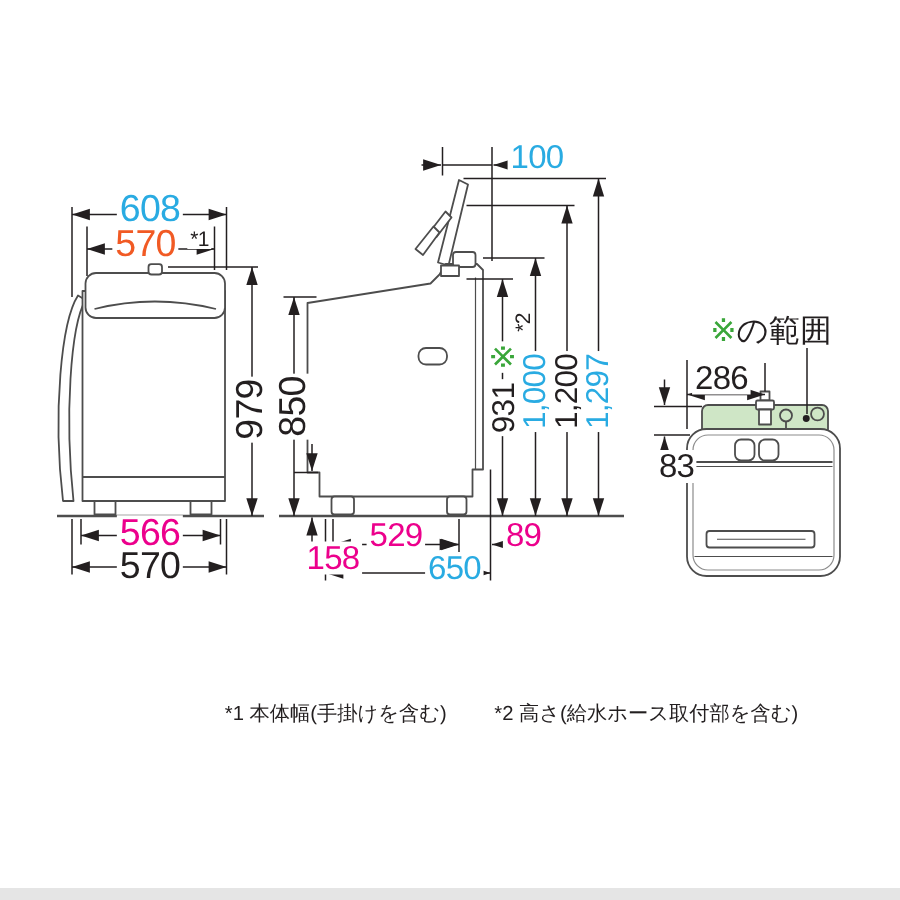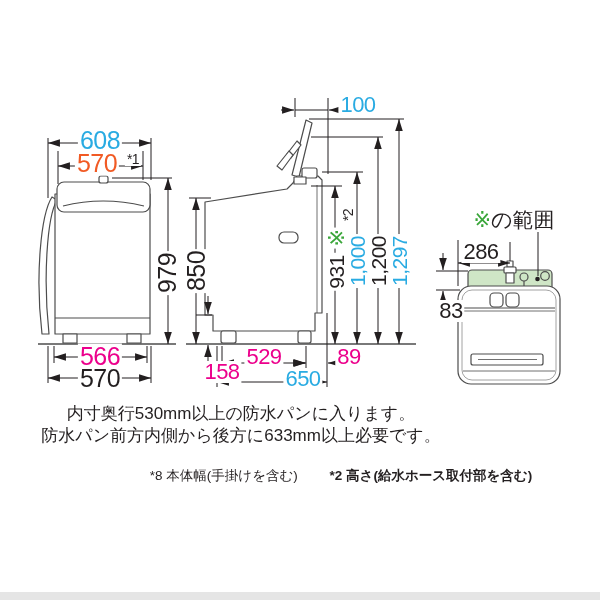--- a/index.html
+++ b/index.html
@@ -16,21 +16,21 @@
   .f26{font-size:25px;}
   .f23{font-size:22px;}
   .f21{font-size:21px;}
   .f15{font-size:14px;}
   .heading{position:absolute;transform:translate(-50%,-50%);white-space:nowrap;font-size:17px;}
   .range-label{position:absolute;transform:translate(-50%,-50%);white-space:nowrap;font-size:21px;}
   #notes{position:absolute;left:241px;top:403px;transform:translateX(-50%);
          text-align:center;font-size:17px;line-height:22px;white-space:nowrap;}
   #footnote{position:absolute;left:341px;top:476px;transform:translate(-50%,-50%);
             font-size:13.5px;white-space:nowrap;}
-  #footnote span + span{margin-left:28px;font-weight:bold;}
+  #footnote span + span{margin-left:28px;}
   #bottom-bar{position:absolute;left:0;top:592px;width:600px;height:8px;background:#e5e5e5;}
 </style>
 </head>
 <body>
 
 <div id="stage">
 
 <svg id="drawing" width="600" height="600" viewBox="0 0 600 600">
   <defs>
     <marker id="arr" viewBox="0 0 12 8" markerWidth="13" markerHeight="9" refX="11.5" refY="4" orient="auto-start-reverse">
@@ -169,24 +169,20 @@
 <div class="dim f23 c-pink" style="left:264px;top:357px;">529</div>
 <div class="dim f23 c-pink" style="left:349px;top:357px;">89</div>
 <div class="dim f23 c-blue" style="left:275px;top:379px;margin-left:28px;">650</div>
 
 <div class="range-label" style="left:514px;top:220px;">
   <span class="c-green">※</span><span>の範囲</span>
 </div>
 <div class="dim f23" style="left:481px;top:252px;">286</div>
 <div class="dim f23" style="left:451px;top:311px;">83</div>
 
-<div id="notes">
-  <div>内寸奥行530mm以上の防水パンに入ります。</div>
-  <div>防水パン前方内側から後方に633mm以上必要です。</div>
-</div>
 <div id="footnote">
-  <span>*8 本体幅(手掛けを含む)</span>
+  <span>*1 本体幅(手掛けを含む)</span>
   <span>*2 高さ(給水ホース取付部を含む)</span>
 </div>
 
 <div id="bottom-bar"></div>
 
 </div>
 
 </body></html>

